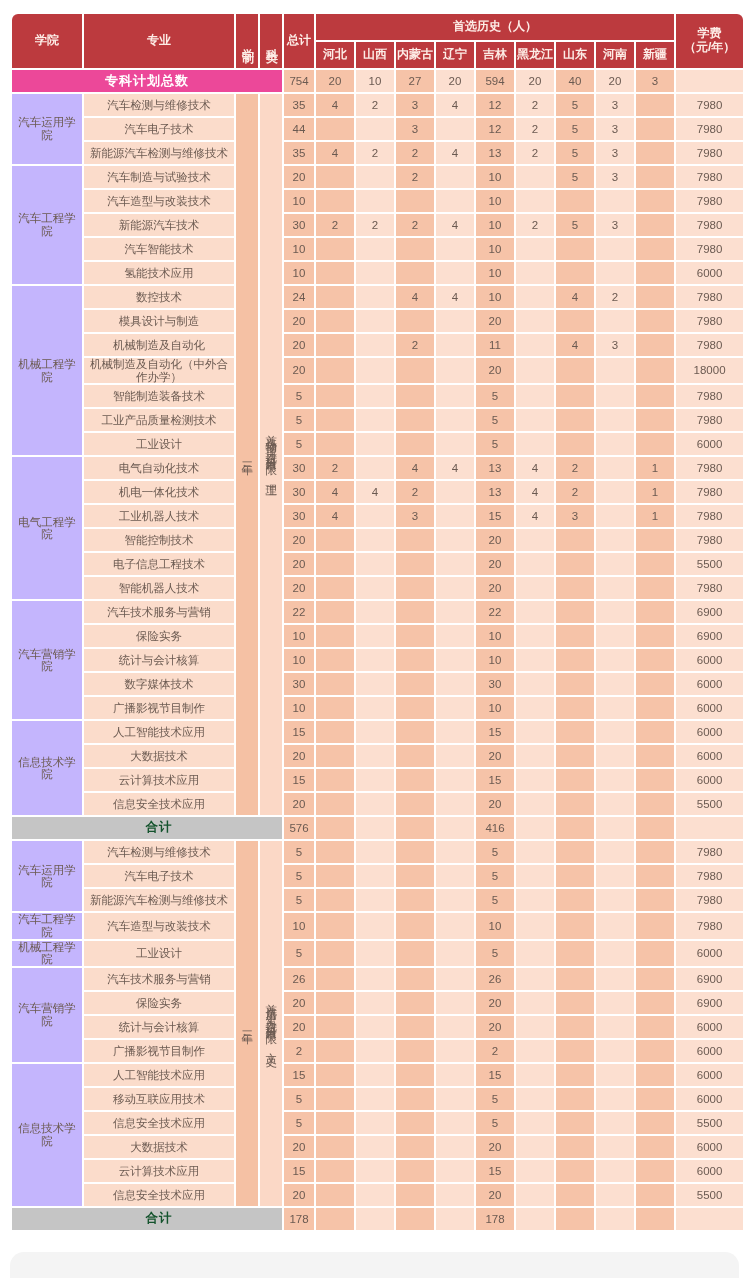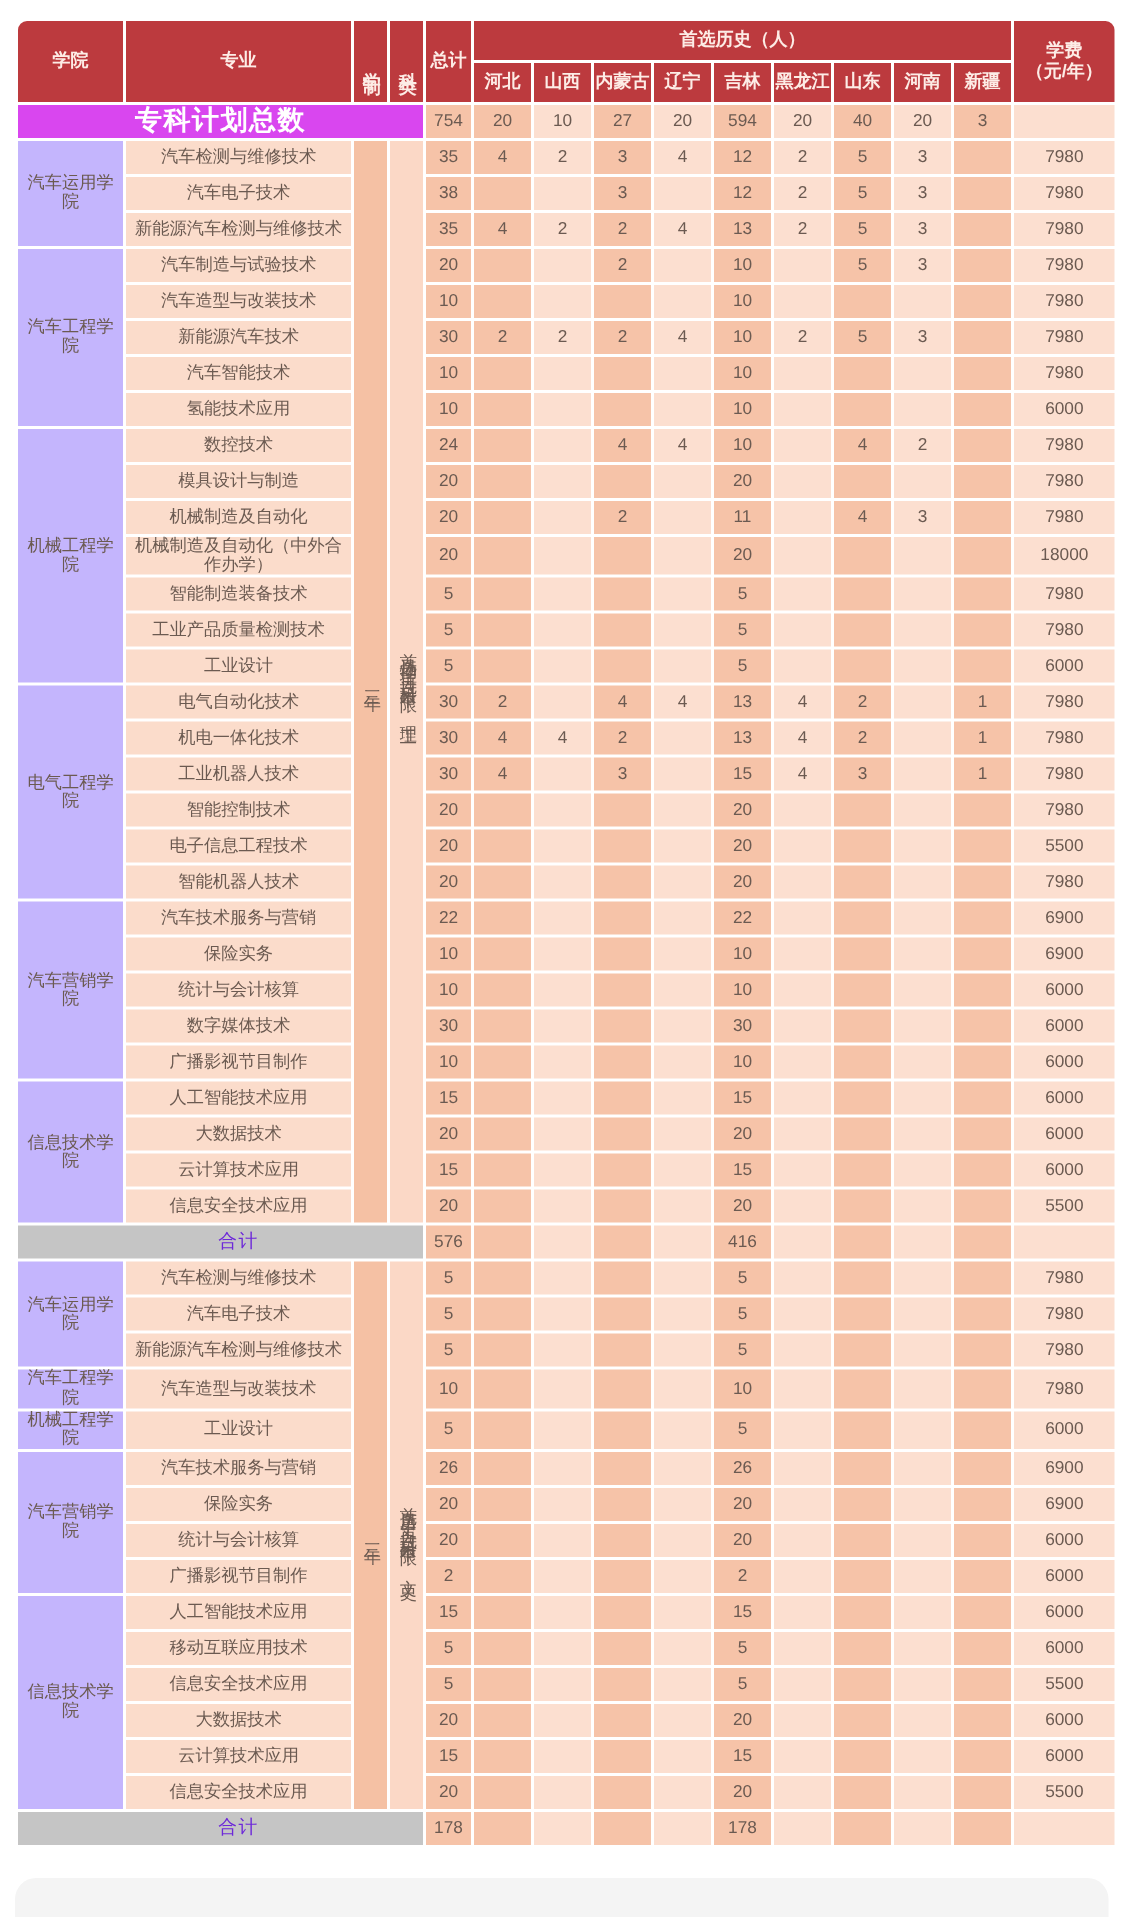--- a/index.html
+++ b/index.html
@@ -24,22 +24,22 @@
   .dark{background:#f6c3a8;}
   .light{background:#fcdfd0;}
   .college-cell{background:#c4b5fd;font-size:11.5px;}
   .major-cell{background:#fbdccb;margin-top:12px;}
   .duration-cell{background:#f5c1a4;}
   .category-cell{background:#fbd8c6;}
   .vtext{
     writing-mode:vertical-rl;text-orientation:mixed;
     letter-spacing:3px;margin:0 auto;display:inline-block;
   }
-  .red-label{background:#d946ef;color:#ffffff;font-weight:bold;font-size:18px;letter-spacing:1px;}
-  .gray-label{background:#c5c5c5;color:#6d28d9;font-weight:normal;font-size:12.5px;letter-spacing:1px;padding-left:25px;}
+  .red-label{background:#ec4899;color:#ffffff;font-weight:bold;font-size:13px;letter-spacing:1px;}
+  .gray-label{background:#c5c5c5;color:#14532d;font-weight:bold;font-size:12.5px;letter-spacing:1px;padding-left:25px;}
   .corner-tl{border-top-left-radius:6px;margin-top:24px;}
   .corner-tr{border-top-right-radius:6px;margin-top:28px;}
   .footer-box{
     margin:20px 0 0 0;height:60px;background:#f4f4f4;border-radius:14px;
   }
 </style>
 </head>
 <body>
 
 <div class="page">
@@ -113,21 +113,21 @@
           <td class="light">4</td>
           <td class="dark">12</td>
           <td class="light">2</td>
           <td class="dark">5</td>
           <td class="light">3</td>
           <td class="dark"></td>
           <td class="light">7980</td>
         </tr>
         <tr>
           <td class="major-cell">汽车电子技术</td>
-          <td class="dark">38</td>
+          <td class="dark">44</td>
           <td class="dark"></td>
           <td class="light"></td>
           <td class="dark">3</td>
           <td class="light"></td>
           <td class="dark">12</td>
           <td class="light">2</td>
           <td class="dark">5</td>
           <td class="light">3</td>
           <td class="dark"></td>
           <td class="light">7980</td>

